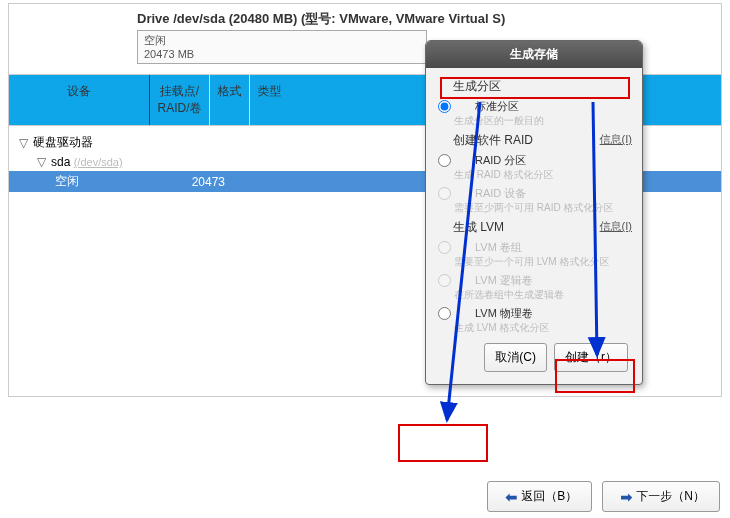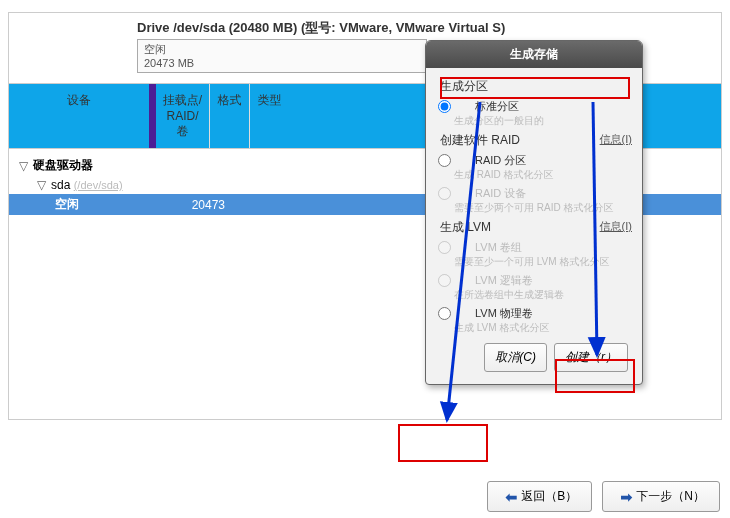--- a/index.html
+++ b/index.html
@@ -1,61 +1,61 @@
 <!DOCTYPE html>
 <html><head>
 <meta charset="utf-8">
 <style>
   * { box-sizing: border-box; margin: 0; padding: 0; }
   body { font-family: sans-serif; font-size: 12px; background: #fff; width: 730px; height: 518px; position: relative; overflow: hidden; }
   
-  .main-panel { position: absolute; left: 8px; top: 12px; width: 714px; border: 1px solid #ccc; background: #fff; }
+  .main-panel { position: absolute; left: 8px; top: 3px; width: 714px; border: 1px solid #ccc; background: #fff; }
   .drive-header { padding: 6px 10px 4px 128px; }
   .drive-title { font-weight: bold; font-size: 13px; color: #333; }
   .drive-box { margin: 2px 0 6px 0; border: 1px solid #aaa; padding: 2px 6px; font-size: 11px; color: #555; background: #fafafa; width: 290px; }
   .drive-box div { line-height: 14px; }
   
   .col-headers { display: flex; border-top: 1px solid #ccc; border-bottom: 1px solid #ccc; background: #0ea5e9; font-size: 12px; color: #333; }
   .col { padding: 8px 6px; text-align: center; }
   .col-dev { width: 140px; flex-shrink: 0; }
   .col-size { width: 50px; border-left: 1px solid #ddd; }
-  .col-mount { width: 60px; border-left: 7px solid #4c1d95; }
+  .col-mount { width: 60px; border-left: 1px solid #4c1d95; }
   .col-type { width: 40px; border-left: 1px solid #ddd; }
   .col-fmt { width: 40px; border-left: 1px solid #ddd; }
   
   .tree { padding: 6px 0; min-height: 270px; }
   .tree-row { display: flex; align-items: center; padding: 2px 0 2px 10px; font-size: 12px; }
   .tree-row .caret { color: #666; width: 14px; display: inline-block; }
   .tree-row.level1 { padding-left: 28px; }
   .tree-row.level2 { padding-left: 46px; }
-  .tree-row .dev { width: 110px; font-weight: bold; }
+  .tree-row .dev { width: 110px; }
   .tree-row .size { width: 60px; text-align: right; color: #fff; }
   .tree-row.selected { background: #4a90d9; color: #fff; }
   .tree-row .path { color: #bbb; font-size: 11px; text-decoration: underline; }
   
   .button-bar { margin-top: 4px; padding: 10px 0 10px 400px; }
   .btn { display: inline-block; border: 1px solid #999; border-radius: 3px; background: linear-gradient(#fdfdfd,#eee); padding: 6px 12px; font-size: 12px; color: #333; margin-right: 4px; cursor: pointer; }
   .btn.disabled { color: #aaa; cursor: default; }
   
   .nav-bar { position: absolute; right: 10px; bottom: 6px; }
   .nav-btn { display: inline-flex; align-items: center; border: 1px solid #999; border-radius: 3px; background: linear-gradient(#fdfdfd,#eee); padding: 6px 14px; font-size: 12px; margin-left: 6px; cursor: pointer; }
   .arrow { font-size: 14px; color: #2255aa; font-weight: bold; margin: 0 4px; }
   
   .dialog { position: absolute; left: 425px; top: 40px; width: 218px; background: #f2f2f2; border: 1px solid #666; box-shadow: 2px 3px 6px rgba(0,0,0,0.3); border-radius: 6px 6px 4px 4px; }
   .dialog-title { background: linear-gradient(#6a6a6a,#4a4a4a); color: #fff; text-align: center; padding: 5px; font-size: 12px; border-radius: 5px 5px 0 0; font-weight: bold; }
   .dialog-body { padding: 6px 10px 10px 10px; font-size: 11px; }
-  .section-head { font-size: 12px; color: #333; margin: 4px 0 2px 4px; }
+  .section-head { font-size: 12px; color: #333; margin: 4px 0 2px 17px; }
   .info-link { float: right; color: #555; text-decoration: underline; font-size: 11px; }
   .opt { padding: 2px 0 1px 2px; display: flex; align-items: flex-start; }
   .opt input { margin: 1px 4px 0 0; }
   .opt-label { color: #333; margin-left: 20px; }
   .opt-label.disabled { color: #bbb; }
   .opt-sub { color: #bbb; font-size: 10px; padding-left: 18px; margin-top: -1px; margin-bottom: 2px; }
   .dlg-buttons { text-align: right; padding: 6px 4px 2px 0; }
-  .dlg-btn { border: 1px solid #999; border-radius: 3px; background: linear-gradient(#fdfdfd,#eee); padding: 5px 10px; font-size: 12px; margin-left: 4px; cursor: pointer; display: inline-block; font-style: italic; }
+  .dlg-btn { border: 1px solid #999; border-radius: 3px; background: linear-gradient(#fdfdfd,#eee); padding: 5px 10px; font-size: 12px; margin-left: 4px; cursor: pointer; display: inline-block; }
   
   .highlight-red { position: absolute; border: 2px solid #d00; pointer-events: none; }
   .hl1 { left: 440px; top: 77px; width: 190px; height: 22px; }
   .hl2 { left: 555px; top: 359px; width: 80px; height: 34px; }
   .hl3 { left: 398px; top: 424px; width: 90px; height: 38px; }
   
   svg.anno { position: absolute; pointer-events: none; }
 </style>
 </head>
 <body>

